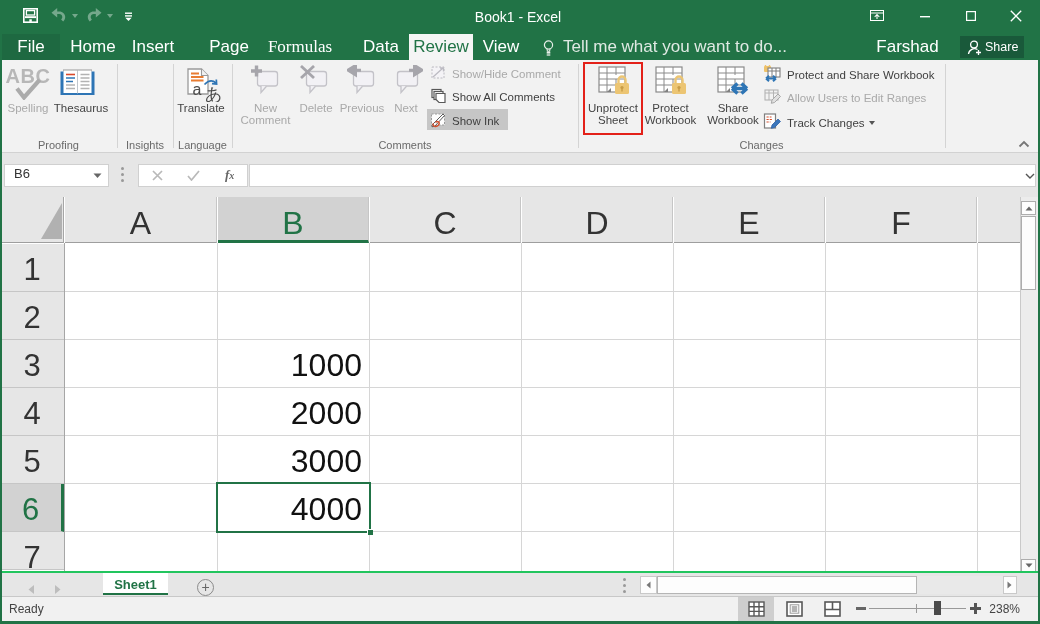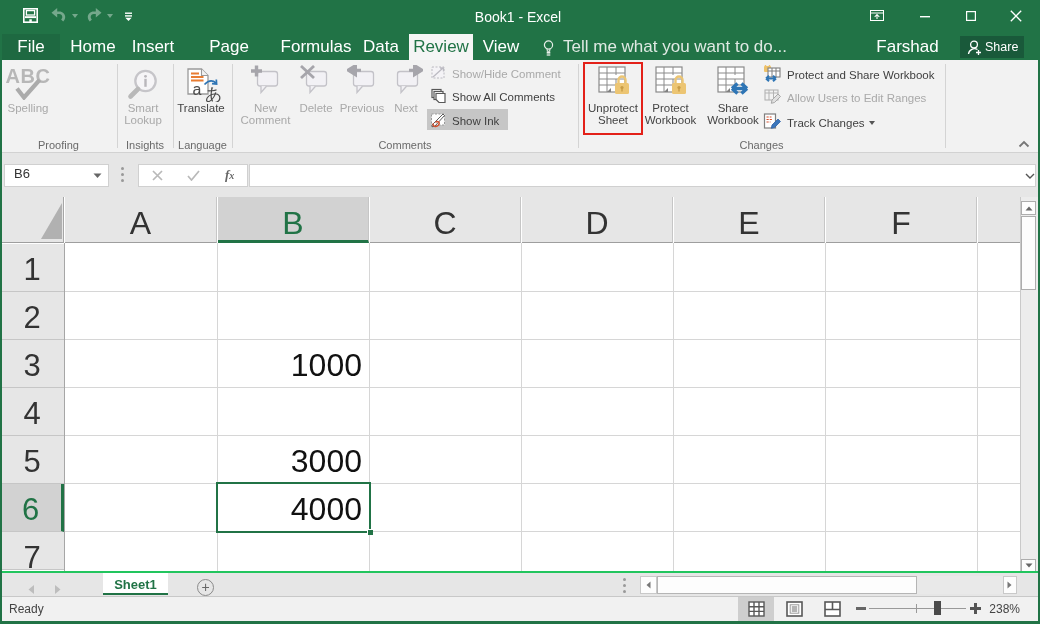--- a/index.html
+++ b/index.html
@@ -86,21 +86,21 @@
 
   <svg class="abs" style="left:1010px;top:10px" width="12" height="12" viewBox="0 0 12 12">
       <path d="M0.8 0.8 L11.2 11.2 M11.2 0.8 L0.8 11.2" stroke="#fff" stroke-width="1.3"></path>
     </svg>
 </div>
 <div class="abs" id="tabrow">
   <div class="tab" style="left:2px;width:58px;background:#1e6941;">File</div>
   <div class="tab" style="left:64px;width:58px;">Home</div>
   <div class="tab" style="left:126px;width:54px;">Insert</div>
   <div class="tab" style="left:184px;width:90px;">Page Layout</div>
-  <div class="tab" style="left:278px;width:76px;">Formulas</div>
+  <div class="tab" style="left:262px;width:76px;font-family:Liberation Serif, serif;">Formulas</div>
   <div class="tab" style="left:358px;width:46px;">Data</div>
   <div class="tab" style="left:409px;width:64px;background:#f5f5f5;color:#217346;">Review</div>
   <div class="tab" style="left:478px;width:46px;">View</div>
 
   <svg class="abs" style="left:543px;top:6px" width="11" height="16" viewBox="0 0 11 16">
     <circle cx="5.5" cy="5" r="4.1" fill="none" stroke="#e8efe9" stroke-width="1.2"></circle>
     <path d="M4 8.8 L4.4 11.2 h2.2 L7 8.8" fill="none" stroke="#e8efe9" stroke-width="1.1"></path>
     <rect x="3.7" y="11.8" width="3.6" height="1.8" fill="#e8efe9"></rect>
     <path d="M3.7 15 h3.6" stroke="#e8efe9" stroke-width="1.3"></path>
   </svg>
@@ -132,32 +132,37 @@
   <div class="bigbtn dis" style="left:4px;width:48px;">
     <div style="height:38px;position:relative">
       <div style="position:absolute;left:0;top:3px;width:48px;text-align:center;font-size:20px;font-weight:bold;color:#b7b7b7;letter-spacing:0.5px">ABC</div>
       <svg style="position:absolute;left:11px;top:17px" width="26" height="21" viewBox="0 0 26 21">
           <path d="M2 9.5 L9 18.5 L24.5 1" fill="none" stroke="#ababab" stroke-width="4.2"></path>
         </svg>
     </div>
     <div class="lbl">Spelling</div>
   </div>
 
-
-  <div class="bigbtn dis" style="left:116px;width:54px;">
-    <div style="height:38px;position:relative">
-      <svg style="position:absolute;left:11px;top:2px" width="32" height="36" viewBox="0 0 32 36">
-        <circle cx="18.5" cy="17" r="10.2" fill="#f6f5f7" stroke="#c6c5c9" stroke-width="2.3"></circle>
-        <path d="M11 25 L3.5 32.5" stroke="#b9b9b9" stroke-width="4.6" stroke-linecap="round"></path>
-        <circle cx="18.5" cy="12.3" r="1.4" fill="#b9b7bb"></circle>
-        <rect x="17.3" y="14.8" width="2.4" height="8" fill="#b9b7bb"></rect>
-      </svg>
-    </div>
-    <div class="lbl">Smart<br>Lookup</div>
-  </div>
+  <div class="bigbtn" style="left:52px;width:58px;">
+    <div style="height:38px;position:relative">
+      <svg style="position:absolute;left:7px;top:6px" width="37" height="28" viewBox="0 0 37 28">
+        <path d="M4 1.5 H33 V5 H4 Z" fill="#9b9b9b"></path>
+        <path d="M1.5 3.5 H35.5 V27 H1.5 Z" fill="#2e75b5"></path>
+        <rect x="4.5" y="2.5" width="13.8" height="22.5" fill="#fff"></rect>
+        <rect x="18.7" y="2.5" width="13.8" height="22.5" fill="#fff"></rect>
+        <path d="M18.5 2.5 v23" stroke="#c9c9c9" stroke-width="0.8"></path>
+        <path d="M7 6.5 h9" stroke="#d9492b" stroke-width="1.6"></path>
+        <path d="M7 10 h9 M7 13.5 h7" stroke="#2e75b5" stroke-width="1.6"></path>
+        <path d="M7 17 h9 M7 20.5 h9" stroke="#b3b3b3" stroke-width="1.4"></path>
+        <path d="M21.5 6.5 h9 M21.5 10 h9 M21.5 13.5 h9 M21.5 17 h9 M21.5 20.5 h9" stroke="#b3b3b3" stroke-width="1.4"></path>
+      </svg>
+    </div>
+    <div class="lbl">Thesaurus</div>
+  </div>
+
 
   <div class="bigbtn" style="left:173px;width:56px;">
     <div style="height:38px;position:relative">
       <svg style="position:absolute;left:13px;top:1px" width="42" height="39" viewBox="0 0 42 39">
         <path d="M2 6 H15.5 L22 12.5 V31 H2 Z" fill="#fff" stroke="#9a9a9a" stroke-width="1.3"></path>
         <path d="M15.5 6 V12.5 H22" fill="#f2f2f2" stroke="#9a9a9a" stroke-width="1.1"></path>
         <path d="M5 10.5 h8 M5 14 h12.5 M5 17.5 h12.5" stroke="#e87d33" stroke-width="1.8"></path>
         <text x="6.5" y="32" font-size="16" fill="#4a4a4a" font-family="Liberation Sans">a</text>
         <text x="19" y="37" font-size="17" fill="#4a4a4a" font-family="Liberation Sans">あ</text>
         <path d="M18.5 21.5 q6 -6.5 11.5 -1.5" fill="none" stroke="#2e75b5" stroke-width="1.7"></path>
@@ -346,20 +351,21 @@
   <div class="gvline" style="left:977px;"></div>
 
   <div class="ghline" style="top:94px;"></div>
   <div class="ghline" style="top:142px;"></div>
   <div class="ghline" style="top:190px;"></div>
   <div class="ghline" style="top:238px;"></div>
   <div class="ghline" style="top:286px;"></div>
   <div class="ghline" style="top:334px;"></div>
 
   <div class="cellnum" style="top:142px;">1000</div>
+  <div class="cellnum" style="top:190px;">2000</div>
   <div class="cellnum" style="top:238px;">3000</div>
   <div class="cellnum" style="top:286px;">4000</div>
 
   <div class="abs" style="left:216px;top:285px;width:155px;height:51px;border:2px solid #217346;"></div>
   <div class="abs" style="left:367px;top:332px;width:6px;height:6px;background:#217346;border-left:1.5px solid #fff;border-top:1.5px solid #fff;"></div>
 
   <div class="abs" style="left:1020px;top:0;width:18px;height:376px;background:#ececec;border-left:1px solid #c9c9c9;"></div>
   <div class="abs" style="left:1021px;top:4px;width:15px;height:14px;background:#fdfdfd;border:1px solid #adadad;"></div>
   <svg class="abs" style="left:1025px;top:9px" width="8" height="5" viewBox="0 0 8 5">
       <path d="M0.5 4.5 L4 0.5 L7.5 4.5" fill="#666"></path>

